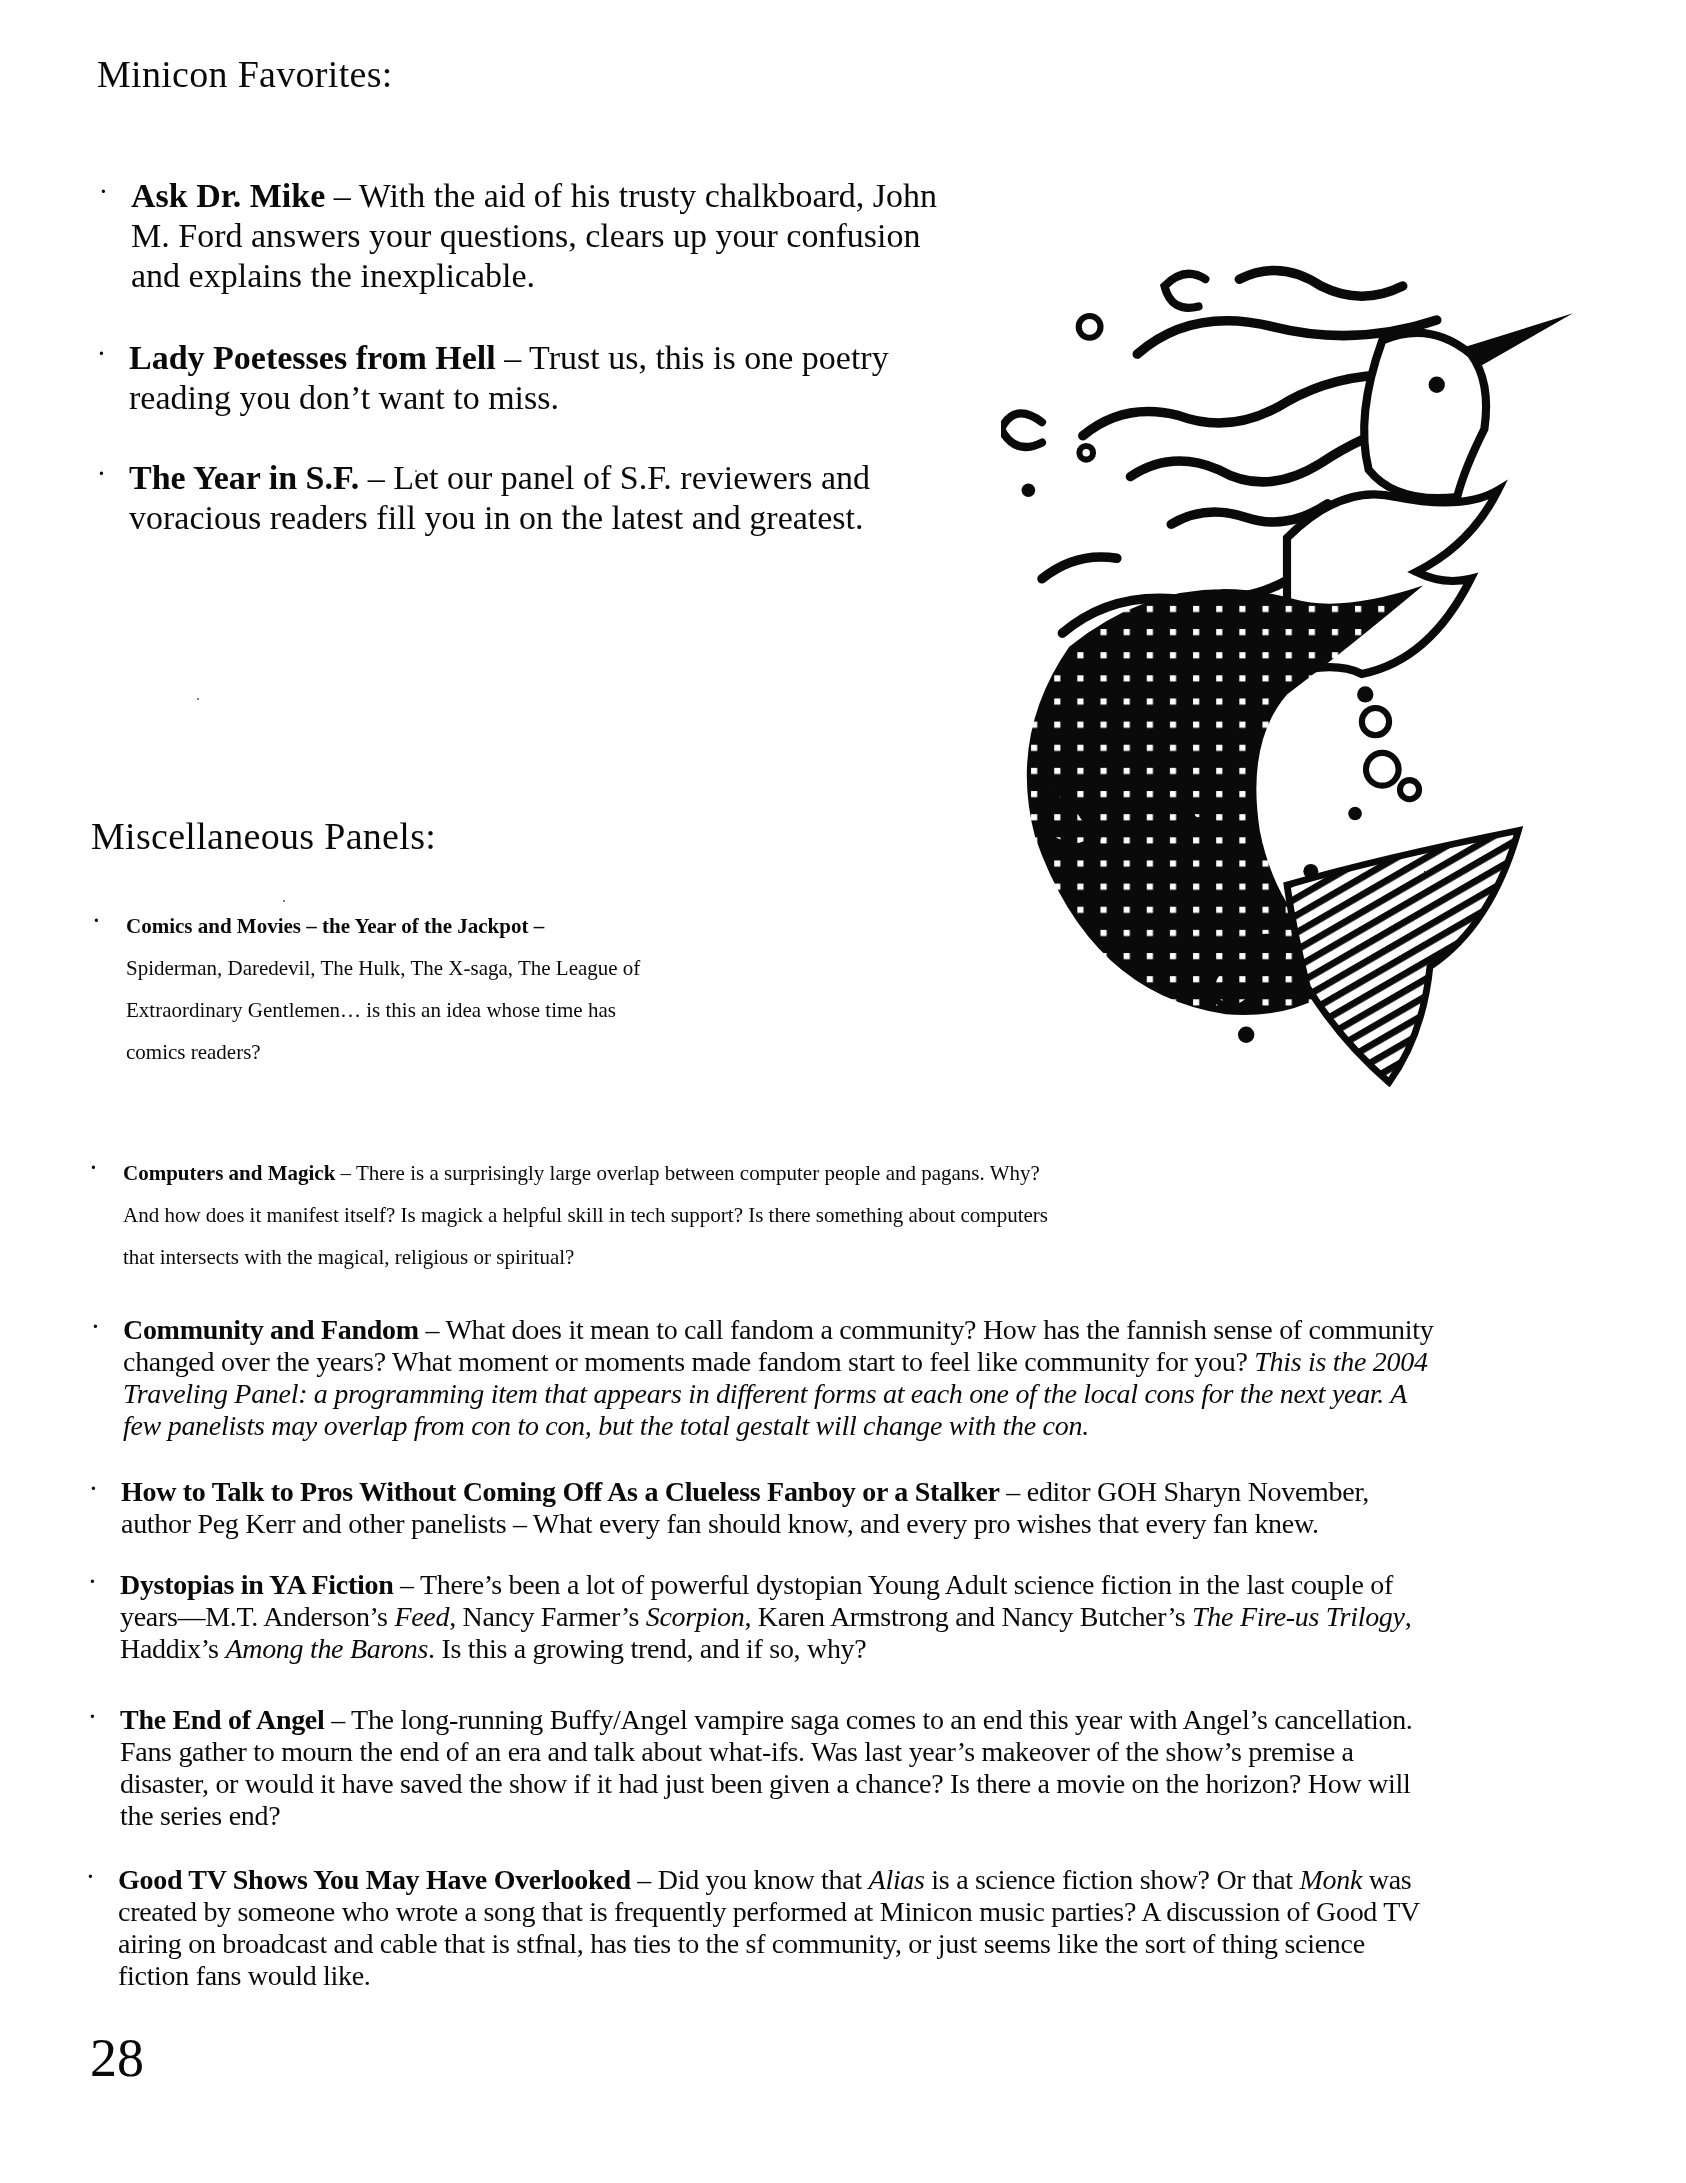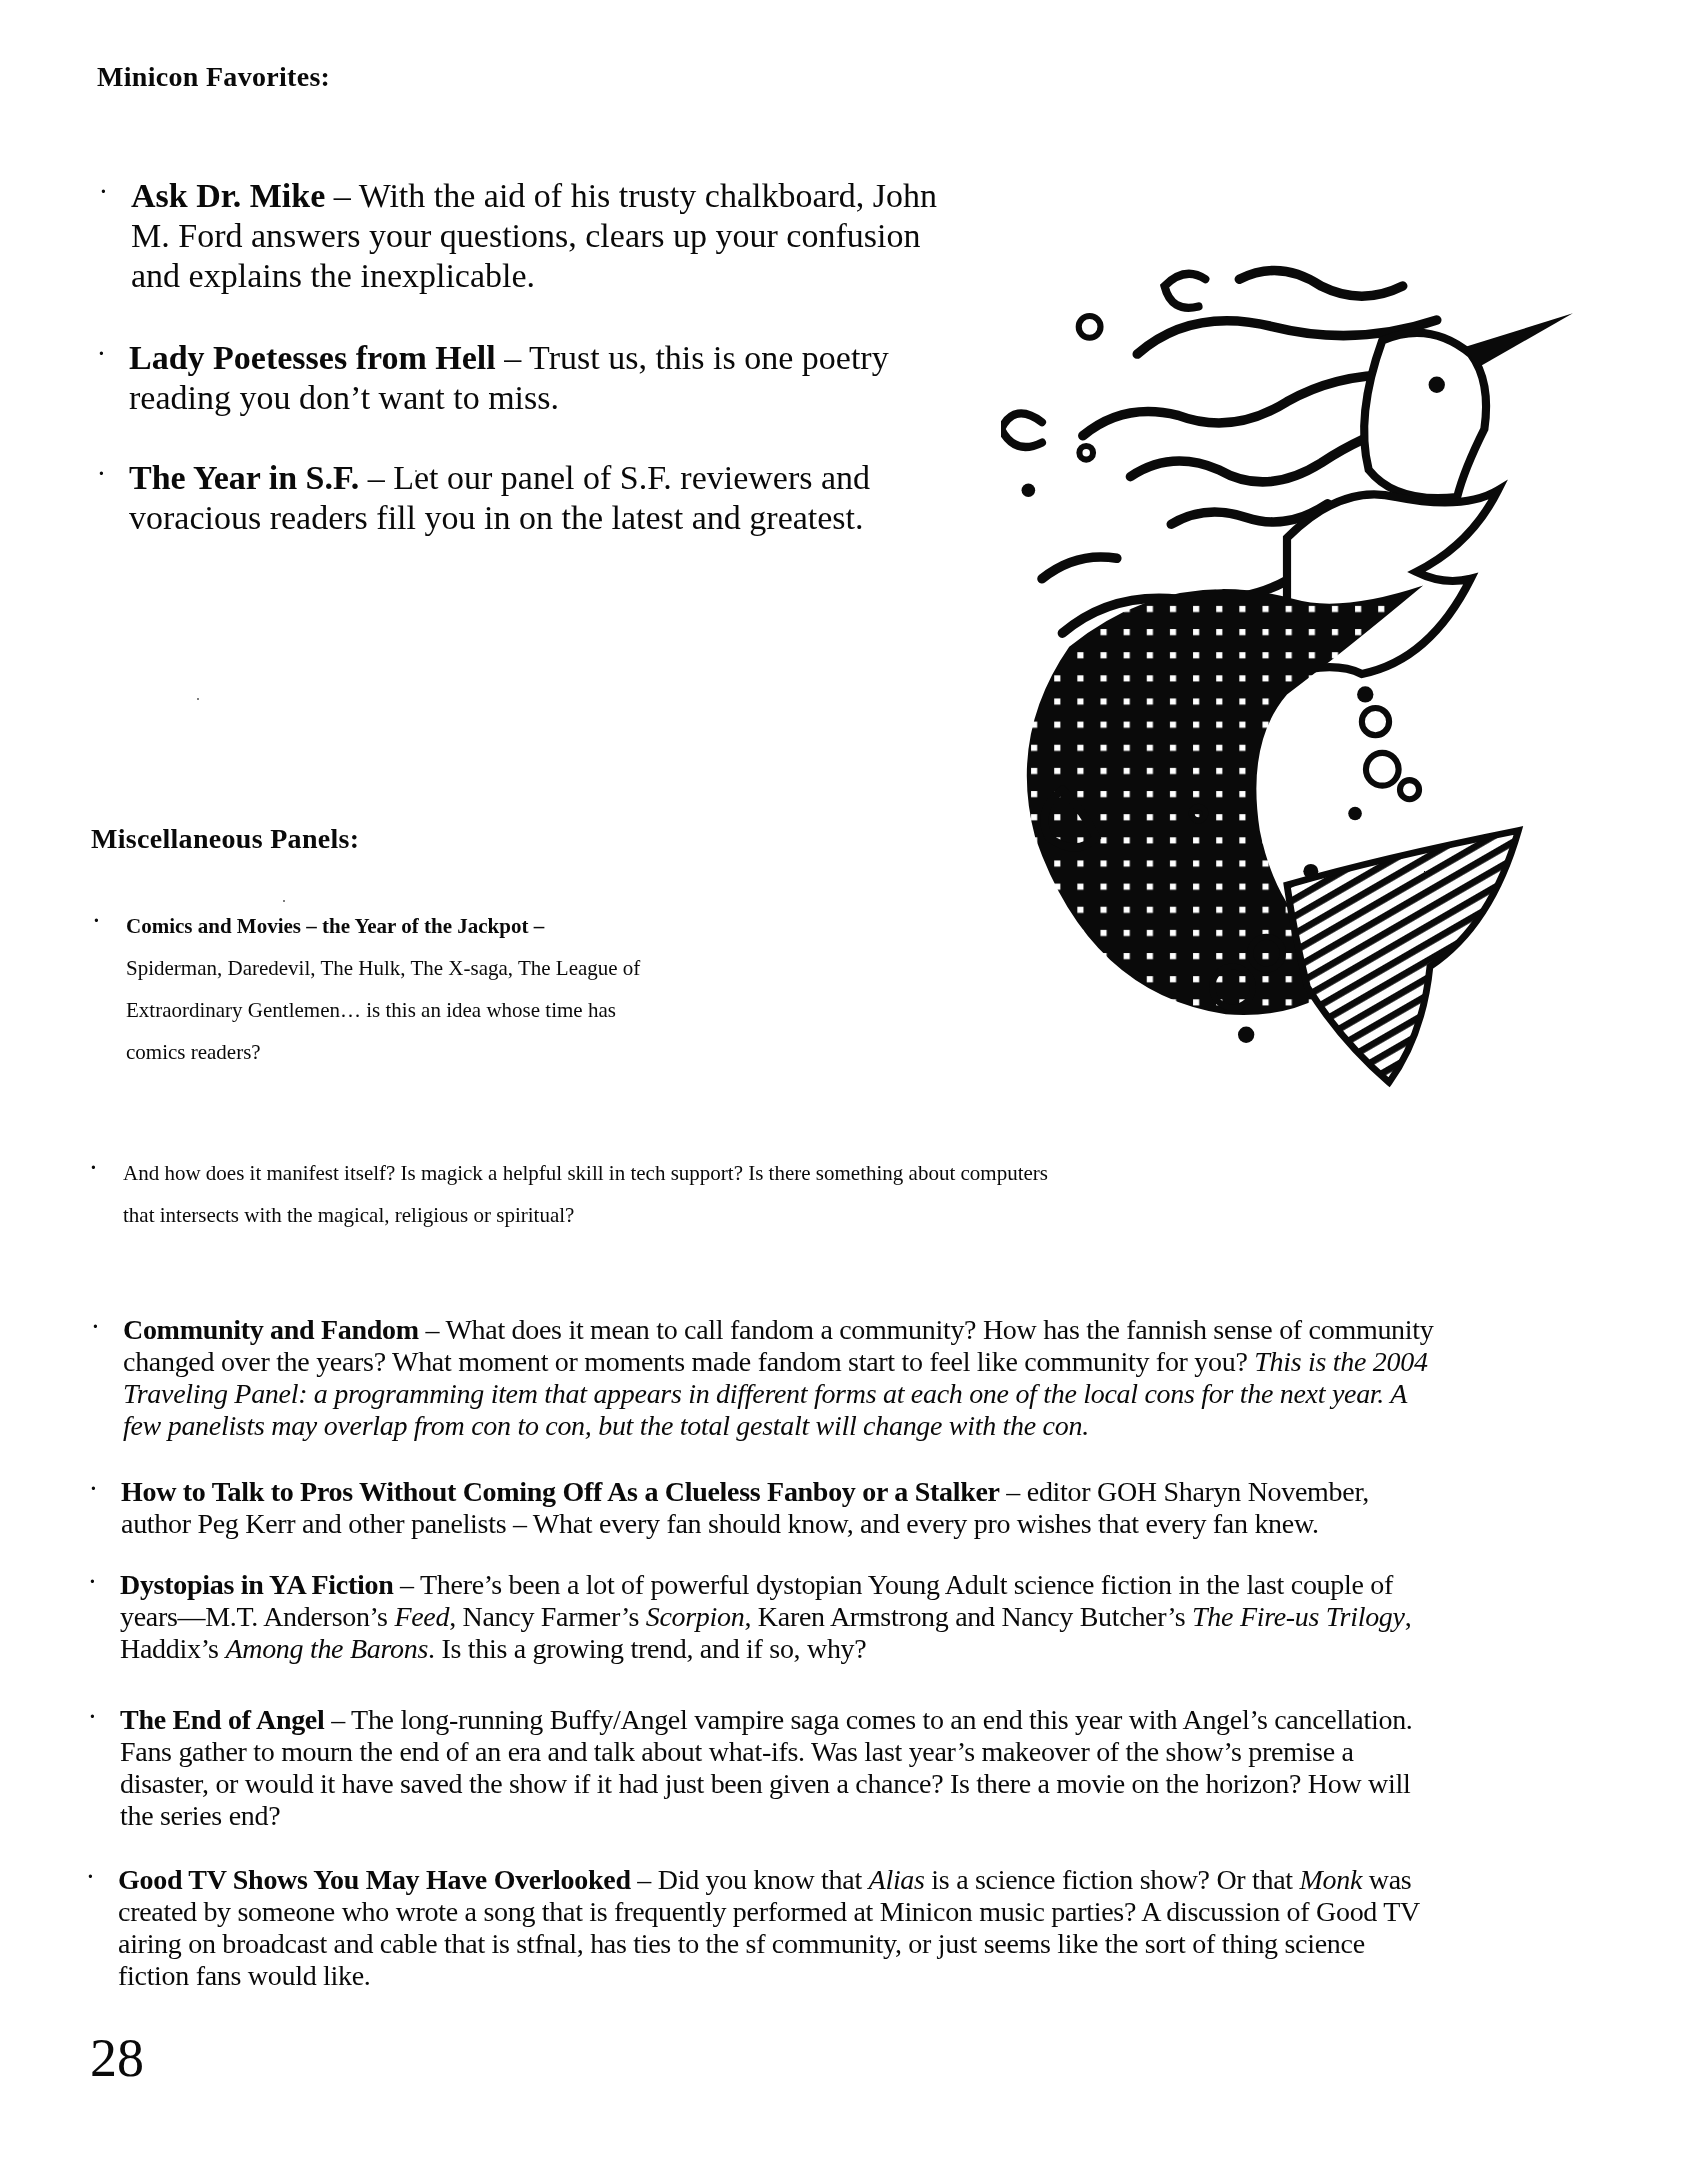--- a/index.html
+++ b/index.html
@@ -1,18 +1,18 @@
 <!DOCTYPE html>
 <html style="font-size:11px"><head>
 <meta charset="utf-8">
 <style>
   html, body { margin:0; padding:0; background:#ffffff; }
   body { width:1687px; height:2183px; position:relative; overflow:hidden; color:#0a0a0a;
          font-family:"Liberation Serif", "DejaVu Serif", serif; }
-  .heading { position:absolute; font-size:28px; font-weight:bold; letter-spacing:0.3px; white-space:nowrap;margin-top:9px; }
+  .heading { position:absolute; font-size:38px; font-weight:normal; letter-spacing:0.3px; white-space:nowrap; }
   .item { position:absolute; }
   .bullet { position:absolute; font-size:20.4px; font-weight:bold; }
   .line { white-space:nowrap; display:block; }
   .big .line { font-size:34px; line-height:40px; }
   .big .bullet { left:-31px; top:4.1px; }
   .mid .line { font-size:21px; line-height:42px; }
   .mid .bullet { left:-33px; top:4.1px; }
   .small .line { font-size:28px; line-height:32px; letter-spacing:-0.3px; }
   .small .bullet { left:-31px; top:1.4px; }
   b { font-weight:bold; }
@@ -46,20 +46,21 @@
 
 <div class="item mid" style="left:126px; top:905px;">
     <span class="bullet">·</span>
     <span class="line"><b>Comics and Movies – the Year of the Jackpot –</b></span>
     <span class="line"><span>Spiderman, Daredevil, The Hulk, The X-saga, The League of</span></span>
     <span class="line"><span>Extraordinary Gentlemen… is this an idea whose time has</span></span>
     <span class="line"><span>comics readers?</span></span>
   </div>
 <div class="item mid" style="left:123px; top:1152px;">
     <span class="bullet">·</span>
+    <span class="line"><b>Computers and Magick</b><span> – There is a surprisingly large overlap between computer people and pagans. Why?</span></span>
     <span class="line"><span>And how does it manifest itself? Is magick a helpful skill in tech support? Is there something about computers</span></span>
     <span class="line"><span>that intersects with the magical, religious or spiritual?</span></span>
   </div>
 <div class="item small" style="left:123px; top:1314px;">
     <span class="bullet">·</span>
     <span class="line"><b>Community and Fandom</b><span> – What does it mean to call fandom a community? How has the fannish sense of community</span></span>
     <span class="line"><span>changed over the years? What moment or moments made fandom start to feel like community for you? </span><i>This is the 2004</i></span>
     <span class="line"><i>Traveling Panel: a programming item that appears in different forms at each one of the local cons for the next year. A</i></span>
     <span class="line"><i>few panelists may overlap from con to con, but the total gestalt will change with the con.</i></span>
   </div>

